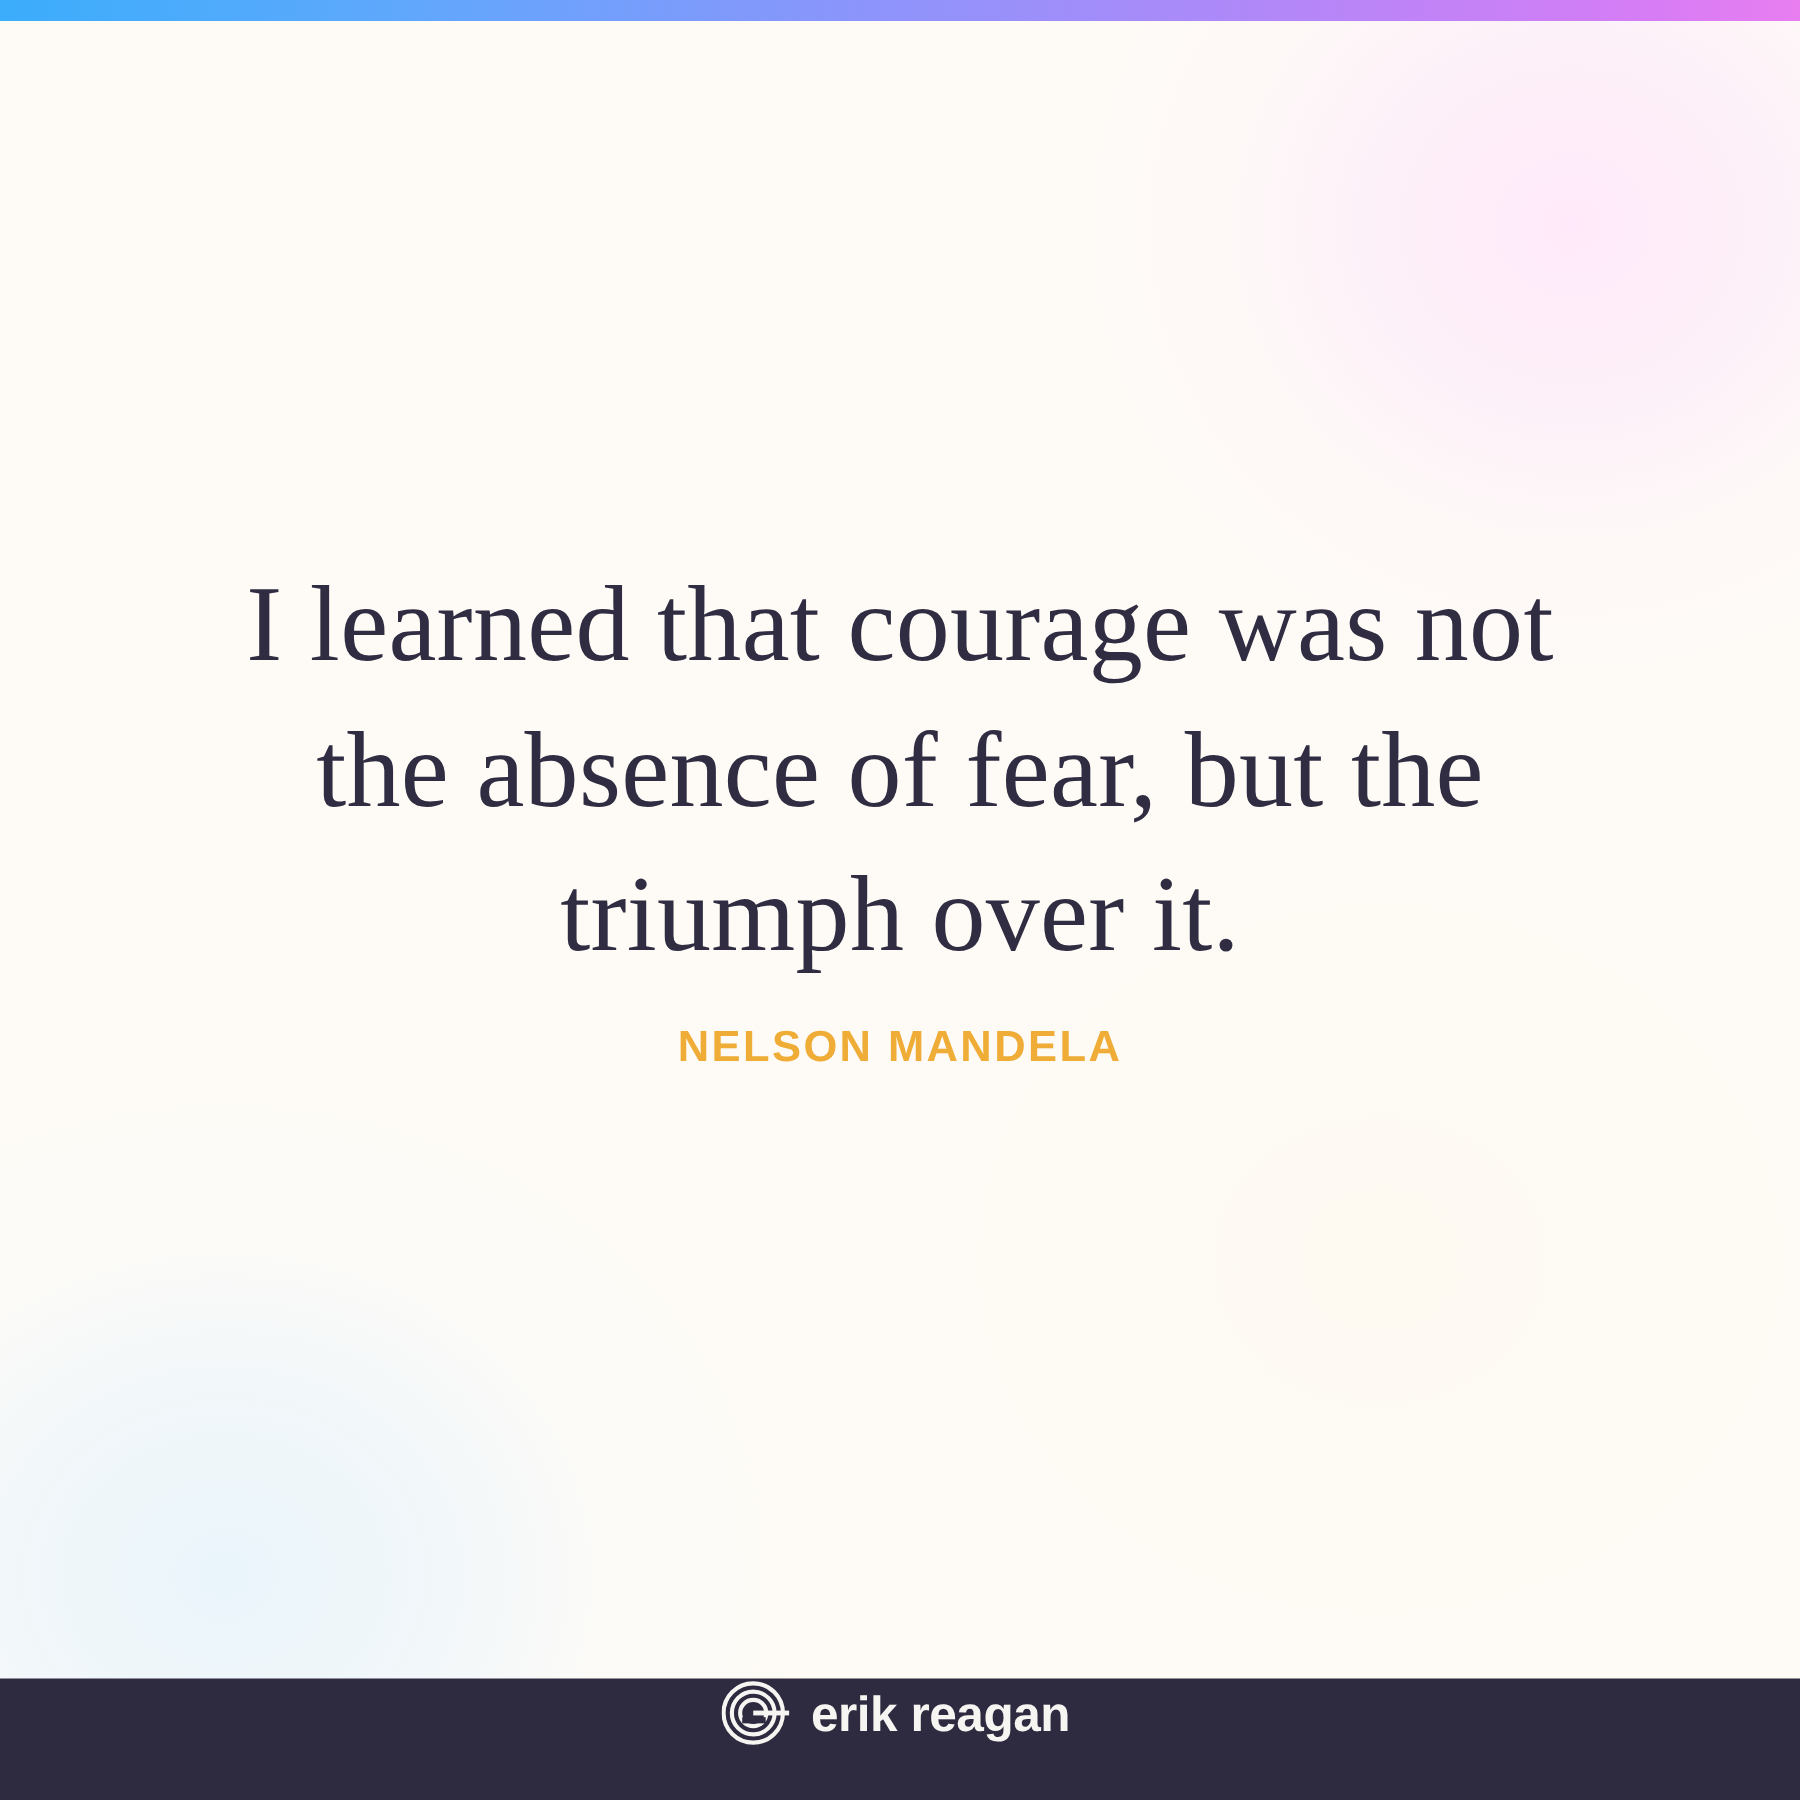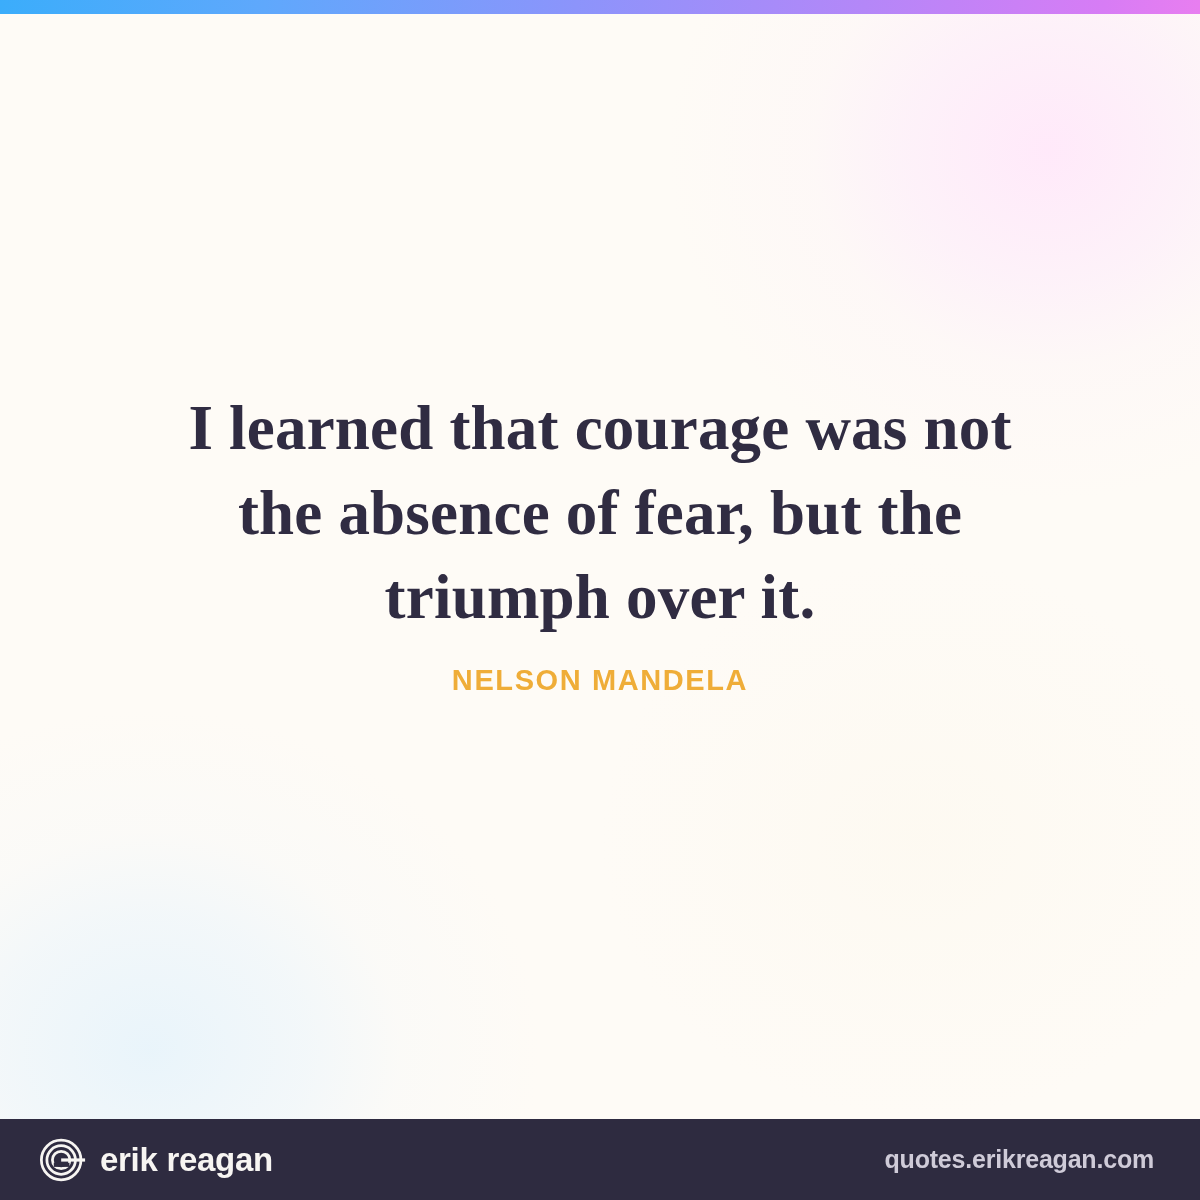--- a/index.html
+++ b/index.html
@@ -86,26 +86,26 @@
   }
 
   #quote-inner {
     width: 920px;
     text-align: center;
     transform: translateY(-18px);
   }
 
   #quote-text {
     font-family: "Liberation Serif", "DejaVu Serif", serif;
-    font-size: 63px;
+    font-size: 72px;
     line-height: 1.34;
     color: #302c42;
     letter-spacing: 0.2px;
     margin: 0;
-    font-weight: 700;
+    font-weight: 400;
   }
 
   #attribution {
     margin-top: 68px;
     font-family: "Liberation Sans", sans-serif;
     font-size: 29px;
     font-weight: 700;
     letter-spacing: 1.6px;
     color: #efad38;
     text-transform: uppercase;
@@ -169,31 +169,30 @@
 
   <div id="topbar" style="background: linear-gradient(90deg, rgb(59, 173, 251) 0%, rgb(95, 168, 252) 22%, rgb(140, 148, 251) 48%, rgb(180, 135, 248) 72%, rgb(215, 124, 245) 92%, rgb(232, 126, 240) 100%); height: 14px;"></div>
 
   <div id="quote-area">
     <div id="quote-inner">
       <blockquote id="quote-text" style="color: rgb(48, 44, 66);">I learned that courage was not the absence of fear, but the triumph over it.</blockquote>
       <div id="attribution" style="color: rgb(239, 173, 56); margin-top: 24px;">NELSON MANDELA</div>
     </div>
   </div>
 
-  <div id="footer" style="background: rgb(46, 43, 64);">
+  <div id="footer" style="background: rgb(46, 43, 64); flex-direction: column;">
 
     <div id="footer-brand">
       <svg id="logo-mark" viewBox="0 0 100 100">
         <g fill="none" stroke="#f7f5f2">
           <circle cx="46" cy="50" r="43" stroke-width="6"></circle>
           <circle cx="46" cy="50" r="31" stroke-width="6"></circle>
           <circle cx="46" cy="50" r="19" stroke-width="6"></circle>
         </g>
         <rect x="46" y="46.5" width="52" height="7" fill="#f7f5f2"></rect>
         <rect x="30" y="56" width="34" height="9" fill="#2e2b40"></rect>
       </svg>
       <span id="brand-name" style="color: rgb(247, 245, 242);">erik reagan</span>
     </div>
 
-    <span id="footer-url" style="color: rgb(207, 203, 216);">quotes.erikreagan.com</span>
   </div>
 
 </div>
 
 </body></html>

